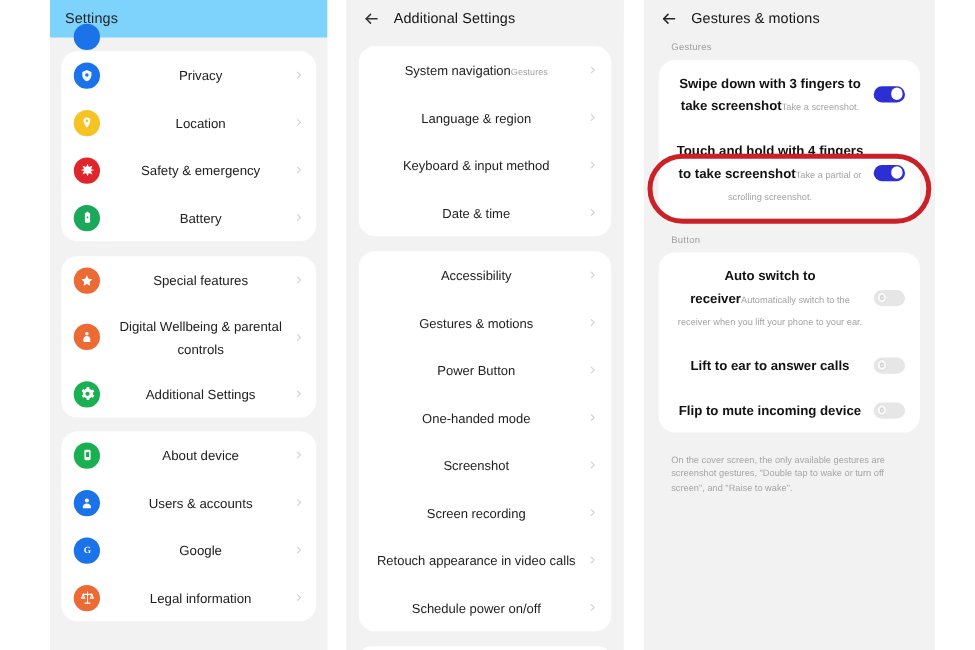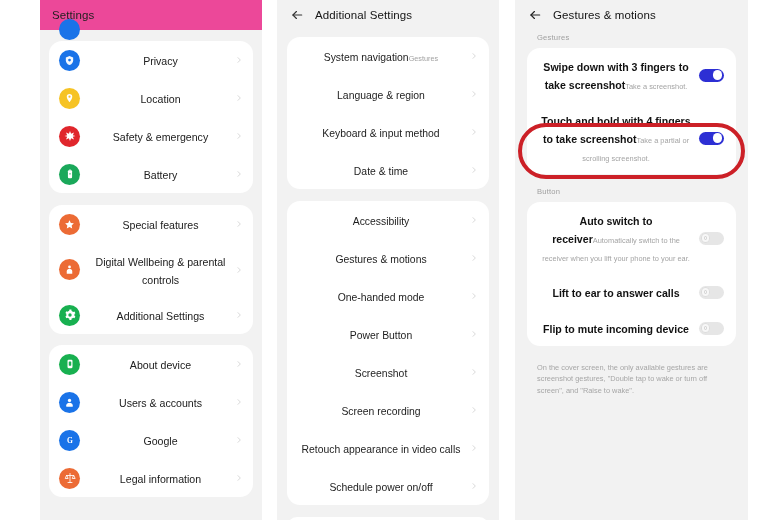--- a/index.html
+++ b/index.html
@@ -13,21 +13,21 @@
 
   
   .panel{
     position:absolute;top:0;height:520px;
     background:#f2f2f2;
     overflow:hidden;
   }
 
   
   .hdr{
-    height:30px;background:#ec4899;
+    height:30px;background:#7dd3fc;
     display:flex;align-items:center;
     padding:0 0 0 12px;
     box-sizing:border-box;
   }
   .hdr-title{
     font-size:11.5px;color:#1f1f1f;font-weight:400;letter-spacing:.1px;
   }
   .hdr-arrow-title{font-size:11.5px;color:#141414;font-weight:500;letter-spacing:.1px;}
   .back-arrow{
     width:16px;height:16px;margin-right:10px;flex:none;
@@ -365,29 +365,29 @@
           </div>
           <div class="row">
             <span class="txtwrap"><span class="row-title">Gestures &amp; motions</span></span>
             <span class="chev">
               <svg width="8" height="8" viewBox="0 0 24 24" fill="none" stroke="#9a9a9a" stroke-width="2.6" stroke-linecap="round" stroke-linejoin="round">
                 <polyline points="9 5 16 12 9 19"></polyline>
               </svg>
             </span>
           </div>
           <div class="row">
+            <span class="txtwrap"><span class="row-title">Power Button</span></span>
+            <span class="chev">
+              <svg width="8" height="8" viewBox="0 0 24 24" fill="none" stroke="#9a9a9a" stroke-width="2.6" stroke-linecap="round" stroke-linejoin="round">
+                <polyline points="9 5 16 12 9 19"></polyline>
+              </svg>
+            </span>
+          </div>
+          <div class="row">
             <span class="txtwrap"><span class="row-title">One-handed mode</span></span>
-            <span class="chev">
-              <svg width="8" height="8" viewBox="0 0 24 24" fill="none" stroke="#9a9a9a" stroke-width="2.6" stroke-linecap="round" stroke-linejoin="round">
-                <polyline points="9 5 16 12 9 19"></polyline>
-              </svg>
-            </span>
-          </div>
-          <div class="row">
-            <span class="txtwrap"><span class="row-title">Power Button</span></span>
             <span class="chev">
               <svg width="8" height="8" viewBox="0 0 24 24" fill="none" stroke="#9a9a9a" stroke-width="2.6" stroke-linecap="round" stroke-linejoin="round">
                 <polyline points="9 5 16 12 9 19"></polyline>
               </svg>
             </span>
           </div>
           <div class="row">
             <span class="txtwrap"><span class="row-title">Screenshot</span></span>
             <span class="chev">
               <svg width="8" height="8" viewBox="0 0 24 24" fill="none" stroke="#9a9a9a" stroke-width="2.6" stroke-linecap="round" stroke-linejoin="round">

